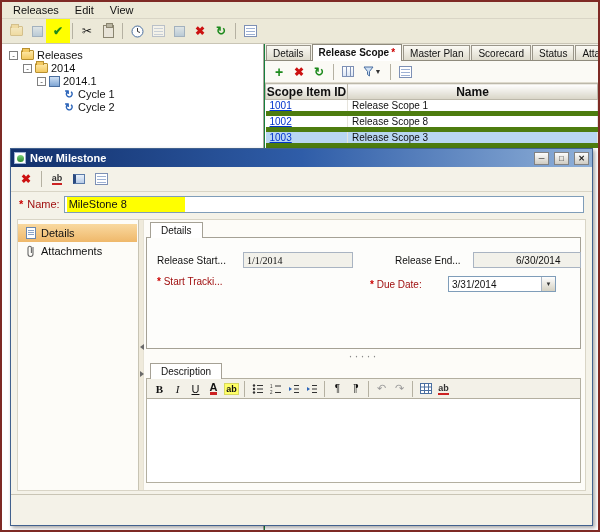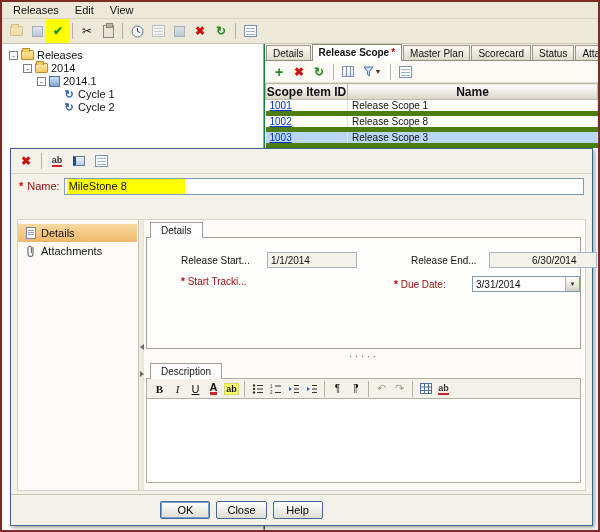--- a/index.html
+++ b/index.html
@@ -80,21 +80,21 @@
   .splitter { position:absolute; left:120px; top:0; width:6px; bottom:0; border-left:1px solid #c8c4b4; border-right:1px solid #e6e2d4; background:#efeadb; }
   .splitter .tri { position:absolute; left:1px; width:0; height:0; border-top:3px solid transparent; border-bottom:3px solid transparent; }
   .tri-left { top:46%; border-right:4px solid #6a6a6a; }
   .tri-right { top:56%; border-left:4px solid #6a6a6a; }
 
   .dlg-main { position:absolute; left:128px; right:4px; top:2px; bottom:0; }
   .small-tab { display:inline-block; padding:2px 10px 2px 10px; background:#fff; border:1px solid #a5a195; border-bottom:none; font-size:10px; position:relative; z-index:2; margin-left:4px; }
   .tab-page { position:relative; margin-top:-1px; border:1px solid #a5a195; background:#fdfdfb; height:112px; z-index:1; }
 
   .field-row { position:absolute; display:flex; align-items:center; }
-  .flabel { font-size:10px; white-space:nowrap;margin-left:24px; }
+  .flabel { font-size:10px; white-space:nowrap; }
   .fbox { height:16px; border:1px solid #a9b4c2; background:#f2f1ea; font-size:10px; display:flex; align-items:center; padding-left:3px; }
   .combo { height:16px; border:1px solid #7f9db9; background:#fff; font-size:10px; display:flex; align-items:center; padding-left:3px; position:relative; }
   .combo .dd { position:absolute; right:0; top:0; bottom:0; width:14px; background:linear-gradient(#fefefe,#d5d1c2); border-left:1px solid #a9b4c2; display:flex; align-items:center; justify-content:center; font-size:6px; color:#333; }
 
   .dots-splitter { text-align:center; color:#8a8a8a; font-size:12px; letter-spacing:2px; height:12px; line-height:10px; margin-top:2px; }
 
   .desc-area { margin-top:0; }
   .rtf-toolbar { border:1px solid #b3afa0; background:#f3f1e8; height:21px; display:flex; align-items:center; gap:1px; padding-left:4px; margin-top:-1px; position:relative; z-index:1; }
   .rtfbtn { width:17px; height:17px; display:flex; align-items:center; justify-content:center; font-size:11px; }
   .serifB { font-family:"Liberation Serif", serif; font-weight:bold; }
@@ -249,20 +249,27 @@
         <tr class="selected">
           <td><span class="id-link">1003</span></td>
           <td>Release Scope 3</td>
         </tr>
       </tbody>
     </table>
   </div>
 
   <div class="dialog">
 
+    <div class="dlg-title">
+      <span class="dlg-title-icon"></span>
+      <span class="dlg-title-text">New Milestone</span>
+      <span class="dlg-btn">─</span>
+      <span class="dlg-btn">□</span>
+      <span class="dlg-btn">✕</span>
+    </div>
 
     <div class="dlg-toolbar">
       <div class="tbtn">
           <span class="glyph-red">✖</span>
         </div>
       <div class="tsep"></div>
       <div class="tbtn">
           <span class="ab-check">ab</span>
         </div>
       <div class="tbtn">
@@ -301,25 +308,25 @@
         <span class="tri tri-right"></span>
       </div>
 
       <div class="dlg-main">
 
         <div class="small-tab">Details</div>
 
         <div class="tab-page">
           <div class="field-row" style="left:10px; top:14px;">
             <span class="flabel" style="width:86px;">Release Start...</span>
-            <div class="fbox" style="width:90px;">
+            <div class="fbox" style="width:110px;font-family:Liberation Serif, serif;">
                 <span>1/1/2014</span>
               </div>
           </div>
-          <div class="field-row" style="left:240px; top:14px;justify-content:flex-end;">
+          <div class="field-row" style="left:248px; top:14px;justify-content:flex-end;">
             <span class="flabel" style="width:78px;">Release End...</span>
             <div class="fbox" style="width:108px;padding-left:42px;">
                 <span>6/30/2014</span>
               </div>
           </div>
 
           <div class="field-row" style="left:10px; top:38px;">
             <span class="flabel req-label" style="width:86px;"><span class="req">*</span> <span>Start Tracki...</span></span>
           </div>
           <div class="field-row" style="left:223px; top:38px;">
@@ -416,20 +423,15 @@
               </div>
           </div>
 
           <div class="rtf-editor"></div>
         </div>
 
       </div>
     </div>
 
     <div class="dlg-footer-line"></div>
-    <div class="dlg-buttons">
-      <button class="btn focus">OK</button>
-      <button class="btn">Close</button>
-      <button class="btn">Help</button>
-    </div>
 
   </div>
 </div>
 
 </body></html>

